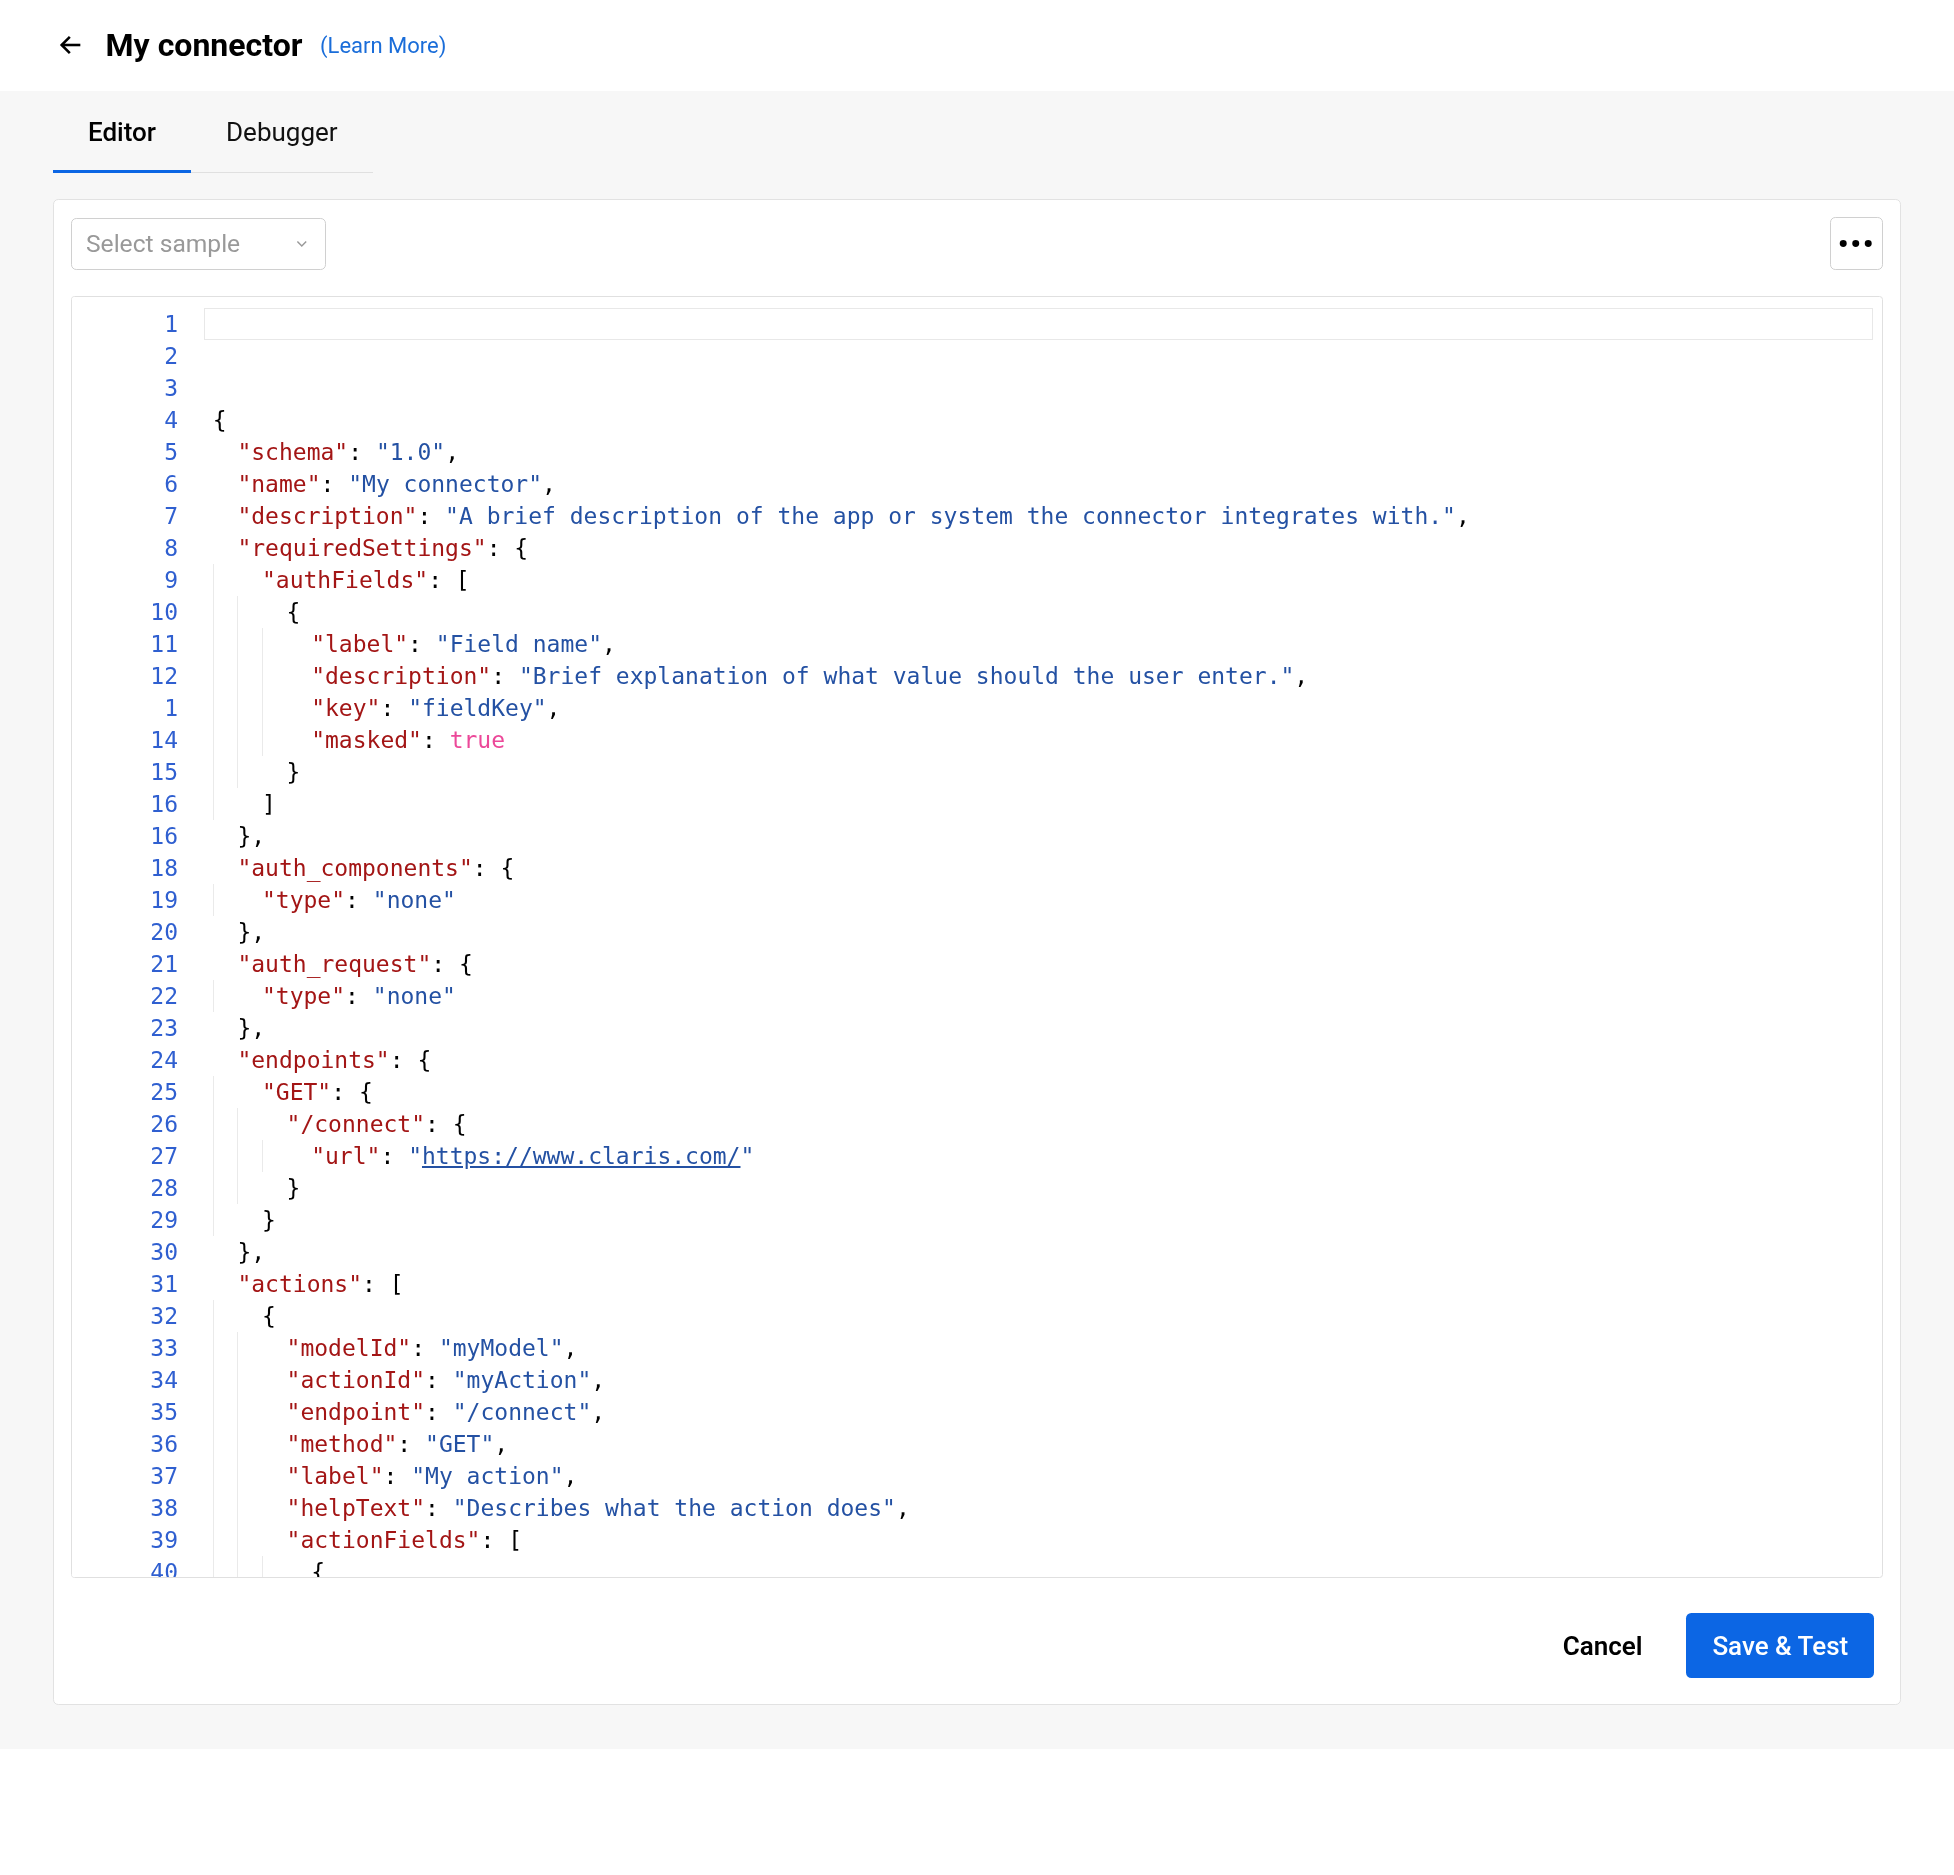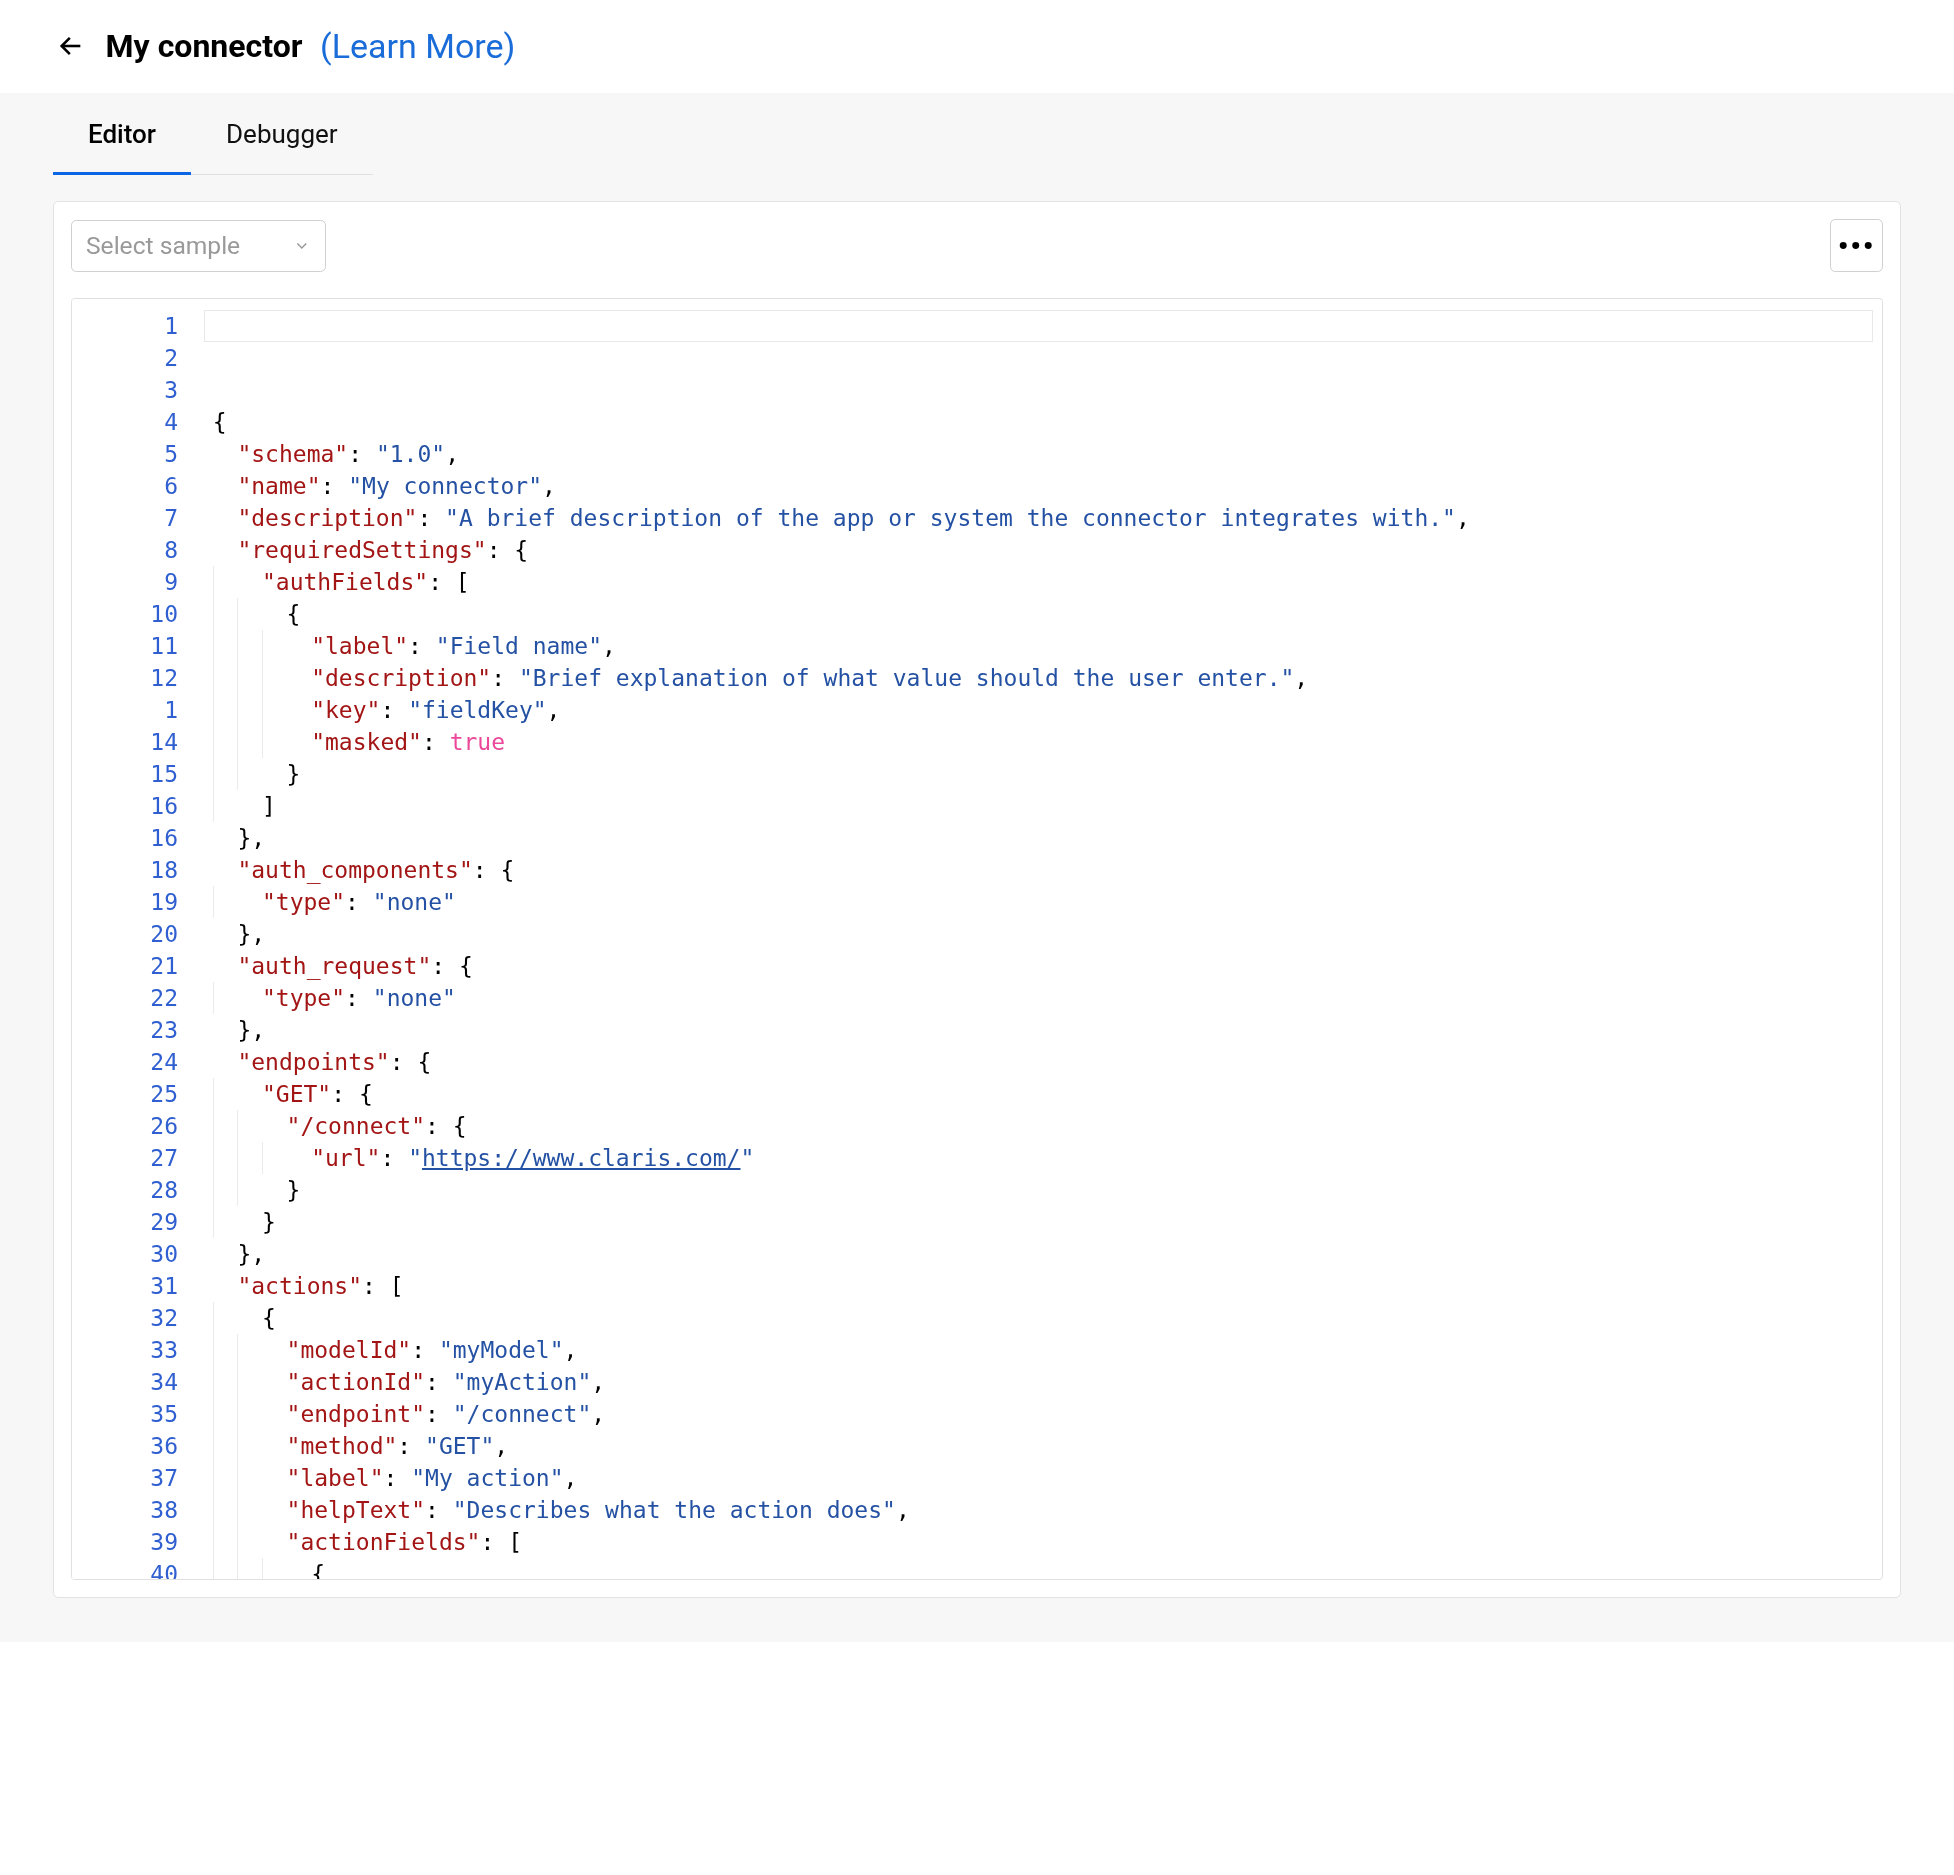--- a/index.html
+++ b/index.html
@@ -25,21 +25,21 @@
   align-items: center;
   justify-content: center;
   cursor: pointer;
 }
 .header-title {
   font-size: 32px;
   font-weight: 700;
 }
 .learn-more {
   color: #1a6dd9;
-  font-size: 34px;
+  font-size: 22px;
   cursor: pointer;
 }
 
 
 .tabs-wrapper {
   background: #f7f7f7;
   padding-top: 0;
 }
 .tabs {
   display: flex;
@@ -269,17 +269,21 @@
             <div>37</div>
             <div>38</div>
             <div>39</div>
             <div>40</div>
           </div>
         <div class="code" id="code">
           <div class="first-line-highlight"></div>
         <div class="code-line"><span class="p">{</span></div><div class="code-line"><span class="sp"></span><span class="k">"schema"</span><span class="p">: </span><span class="s">"1.0"</span><span class="p">,</span></div><div class="code-line"><span class="sp"></span><span class="k">"name"</span><span class="p">: </span><span class="s">"My connector"</span><span class="p">,</span></div><div class="code-line"><span class="sp"></span><span class="k">"description"</span><span class="p">: </span><span class="s">"A brief description of the app or system the connector integrates with."</span><span class="p">,</span></div><div class="code-line"><span class="sp"></span><span class="k">"requiredSettings"</span><span class="p">: {</span></div><div class="code-line"><span class="ind"></span><span class="sp"></span><span class="k">"authFields"</span><span class="p">: [</span></div><div class="code-line"><span class="ind"></span><span class="ind"></span><span class="sp"></span><span class="p">{</span></div><div class="code-line"><span class="ind"></span><span class="ind"></span><span class="ind"></span><span class="sp"></span><span class="k">"label"</span><span class="p">: </span><span class="s">"Field name"</span><span class="p">,</span></div><div class="code-line"><span class="ind"></span><span class="ind"></span><span class="ind"></span><span class="sp"></span><span class="k">"description"</span><span class="p">: </span><span class="s">"Brief explanation of what value should the user enter."</span><span class="p">,</span></div><div class="code-line"><span class="ind"></span><span class="ind"></span><span class="ind"></span><span class="sp"></span><span class="k">"key"</span><span class="p">: </span><span class="s">"fieldKey"</span><span class="p">,</span></div><div class="code-line"><span class="ind"></span><span class="ind"></span><span class="ind"></span><span class="sp"></span><span class="k">"masked"</span><span class="p">: </span><span class="n">true</span></div><div class="code-line"><span class="ind"></span><span class="ind"></span><span class="sp"></span><span class="p">}</span></div><div class="code-line"><span class="ind"></span><span class="sp"></span><span class="p">]</span></div><div class="code-line"><span class="sp"></span><span class="p">},</span></div><div class="code-line"><span class="sp"></span><span class="k">"auth_components"</span><span class="p">: {</span></div><div class="code-line"><span class="ind"></span><span class="sp"></span><span class="k">"type"</span><span class="p">: </span><span class="s">"none"</span></div><div class="code-line"><span class="sp"></span><span class="p">},</span></div><div class="code-line"><span class="sp"></span><span class="k">"auth_request"</span><span class="p">: {</span></div><div class="code-line"><span class="ind"></span><span class="sp"></span><span class="k">"type"</span><span class="p">: </span><span class="s">"none"</span></div><div class="code-line"><span class="sp"></span><span class="p">},</span></div><div class="code-line"><span class="sp"></span><span class="k">"endpoints"</span><span class="p">: {</span></div><div class="code-line"><span class="ind"></span><span class="sp"></span><span class="k">"GET"</span><span class="p">: {</span></div><div class="code-line"><span class="ind"></span><span class="ind"></span><span class="sp"></span><span class="k">"/connect"</span><span class="p">: {</span></div><div class="code-line"><span class="ind"></span><span class="ind"></span><span class="ind"></span><span class="sp"></span><span class="k">"url"</span><span class="p">: </span><span class="s">"</span><span class="url">https://www.claris.com/</span><span class="s">"</span></div><div class="code-line"><span class="ind"></span><span class="ind"></span><span class="sp"></span><span class="p">}</span></div><div class="code-line"><span class="ind"></span><span class="sp"></span><span class="p">}</span></div><div class="code-line"><span class="sp"></span><span class="p">},</span></div><div class="code-line"><span class="sp"></span><span class="k">"actions"</span><span class="p">: [</span></div><div class="code-line"><span class="ind"></span><span class="sp"></span><span class="p">{</span></div><div class="code-line"><span class="ind"></span><span class="ind"></span><span class="sp"></span><span class="k">"modelId"</span><span class="p">: </span><span class="s">"myModel"</span><span class="p">,</span></div><div class="code-line"><span class="ind"></span><span class="ind"></span><span class="sp"></span><span class="k">"actionId"</span><span class="p">: </span><span class="s">"myAction"</span><span class="p">,</span></div><div class="code-line"><span class="ind"></span><span class="ind"></span><span class="sp"></span><span class="k">"endpoint"</span><span class="p">: </span><span class="s">"/connect"</span><span class="p">,</span></div><div class="code-line"><span class="ind"></span><span class="ind"></span><span class="sp"></span><span class="k">"method"</span><span class="p">: </span><span class="s">"GET"</span><span class="p">,</span></div><div class="code-line"><span class="ind"></span><span class="ind"></span><span class="sp"></span><span class="k">"label"</span><span class="p">: </span><span class="s">"My action"</span><span class="p">,</span></div><div class="code-line"><span class="ind"></span><span class="ind"></span><span class="sp"></span><span class="k">"helpText"</span><span class="p">: </span><span class="s">"Describes what the action does"</span><span class="p">,</span></div><div class="code-line"><span class="ind"></span><span class="ind"></span><span class="sp"></span><span class="k">"actionFields"</span><span class="p">: [</span></div><div class="code-line"><span class="ind"></span><span class="ind"></span><span class="ind"></span><span class="sp"></span><span class="p">{</span></div></div>
       </div>
 
+      <div class="footer">
+        <div class="btn-text">Cancel</div>
+        <div class="btn-primary">Save &amp; Test</div>
+      </div>
 
     </div>
   </div>
 </div>
 
 
 </body></html>

